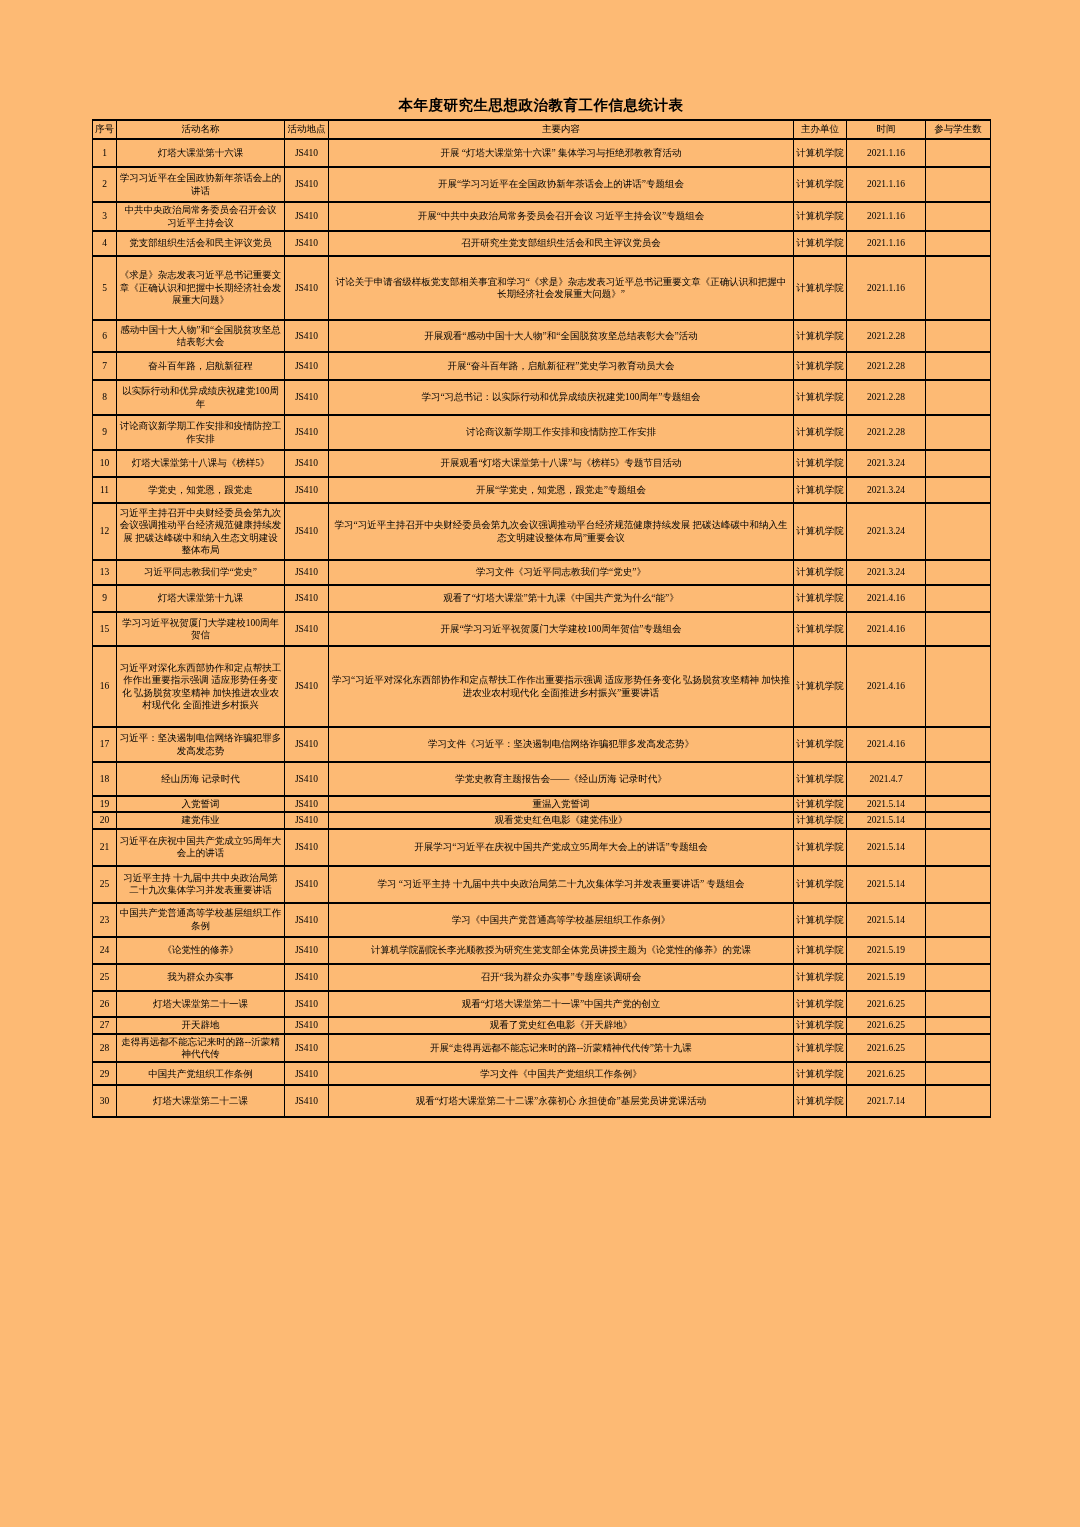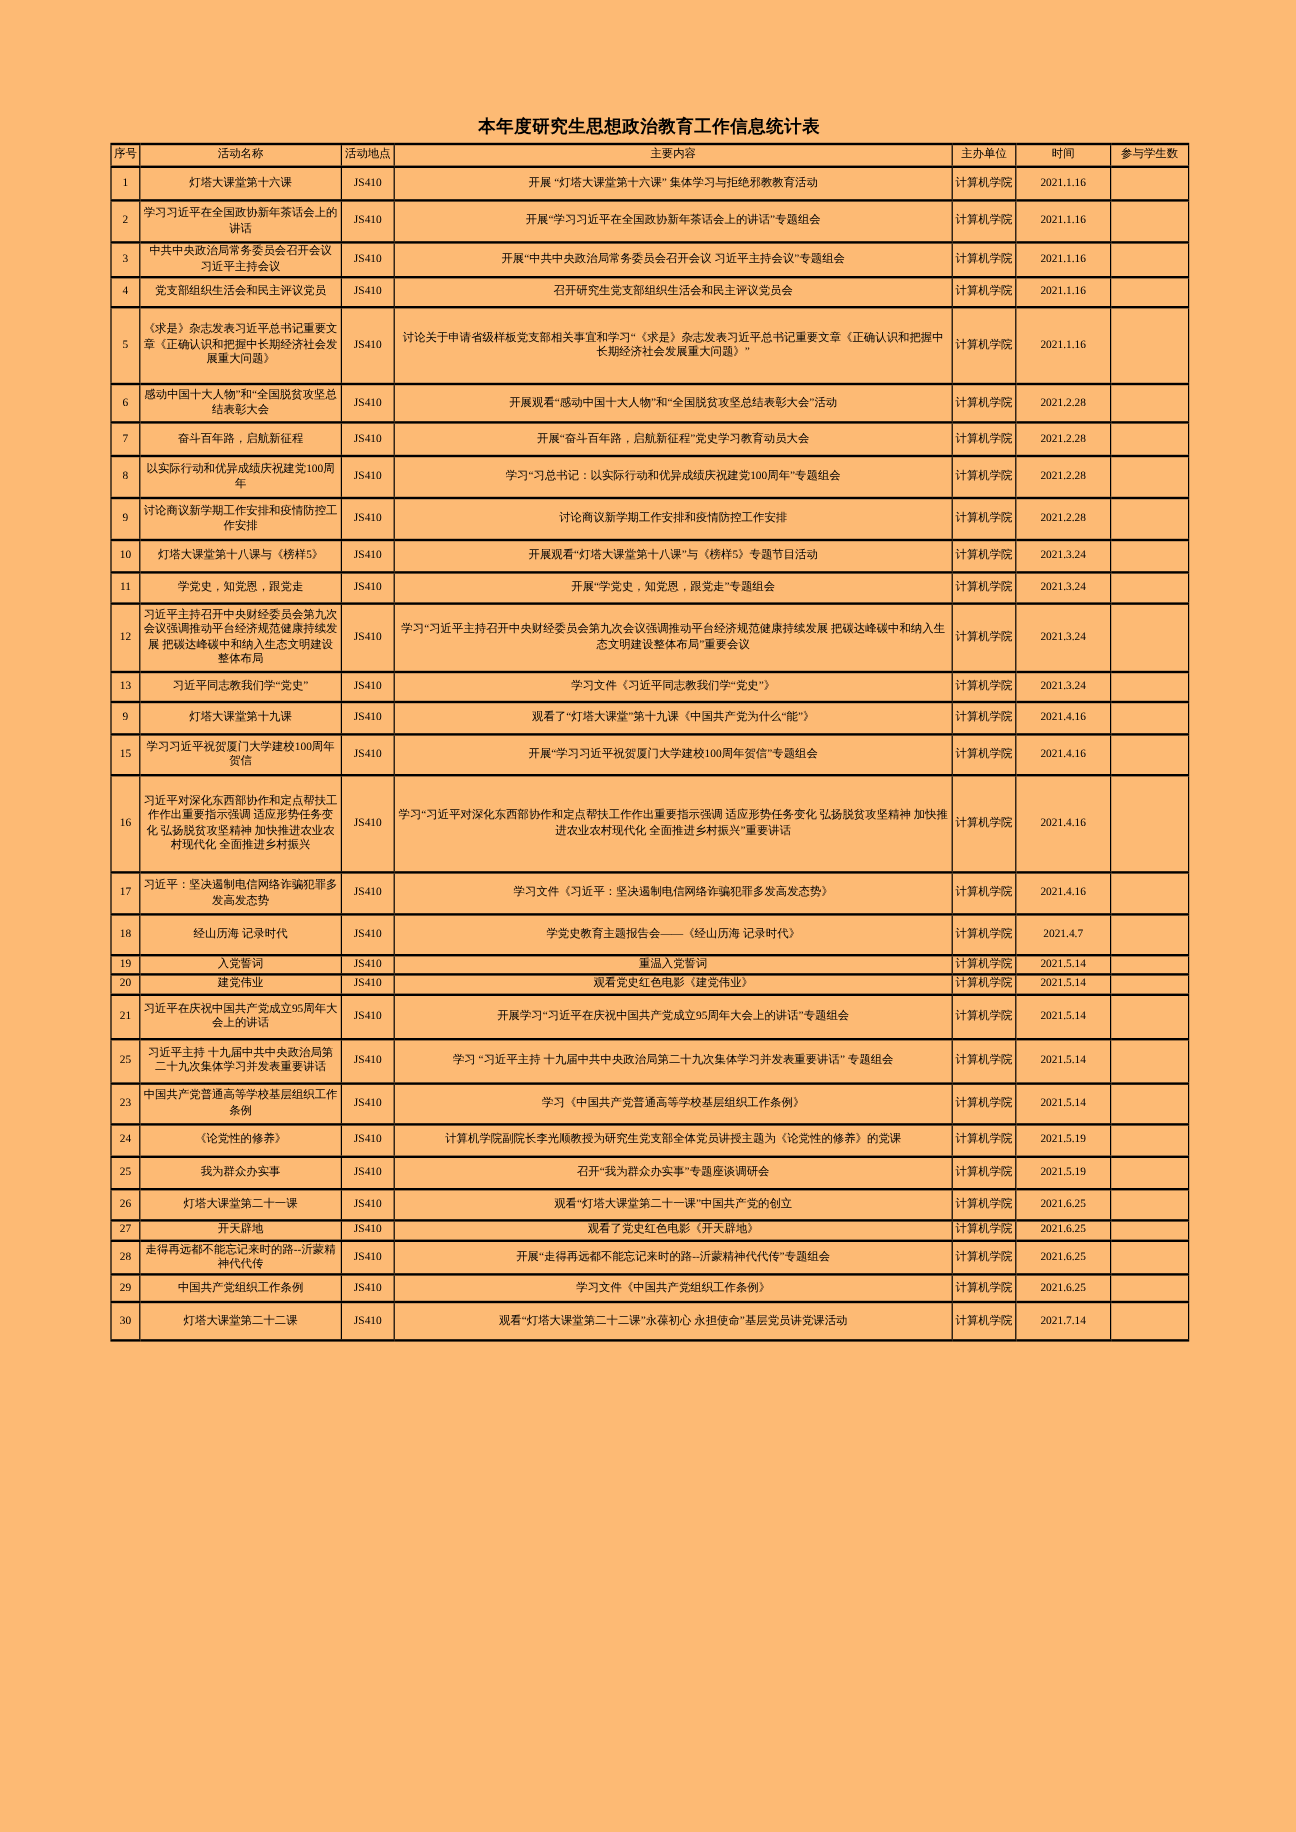--- a/index.html
+++ b/index.html
@@ -326,21 +326,21 @@
           <td>JS410</td>
           <td>观看了党史红色电影《开天辟地》</td>
           <td>计算机学院</td>
           <td>2021.6.25</td>
           <td></td>
         </tr>
         <tr style="height: 27px;">
           <td>28</td>
           <td>走得再远都不能忘记来时的路--沂蒙精神代代传</td>
           <td>JS410</td>
-          <td>开展“走得再远都不能忘记来时的路--沂蒙精神代代传”专题组会</td>
+          <td>开展“走得再远都不能忘记来时的路--沂蒙精神代代传”第十九课</td>
           <td>计算机学院</td>
           <td>2021.6.25</td>
           <td></td>
         </tr>
         <tr style="height: 23px;">
           <td>29</td>
           <td>中国共产党组织工作条例</td>
           <td>JS410</td>
           <td>学习文件《中国共产党组织工作条例》</td>
           <td>计算机学院</td>

